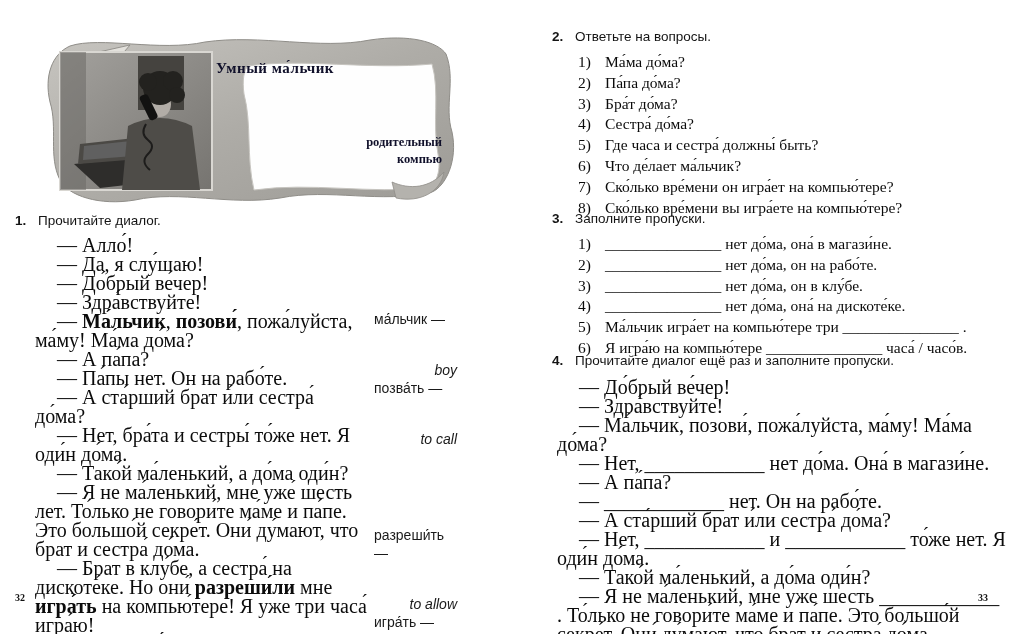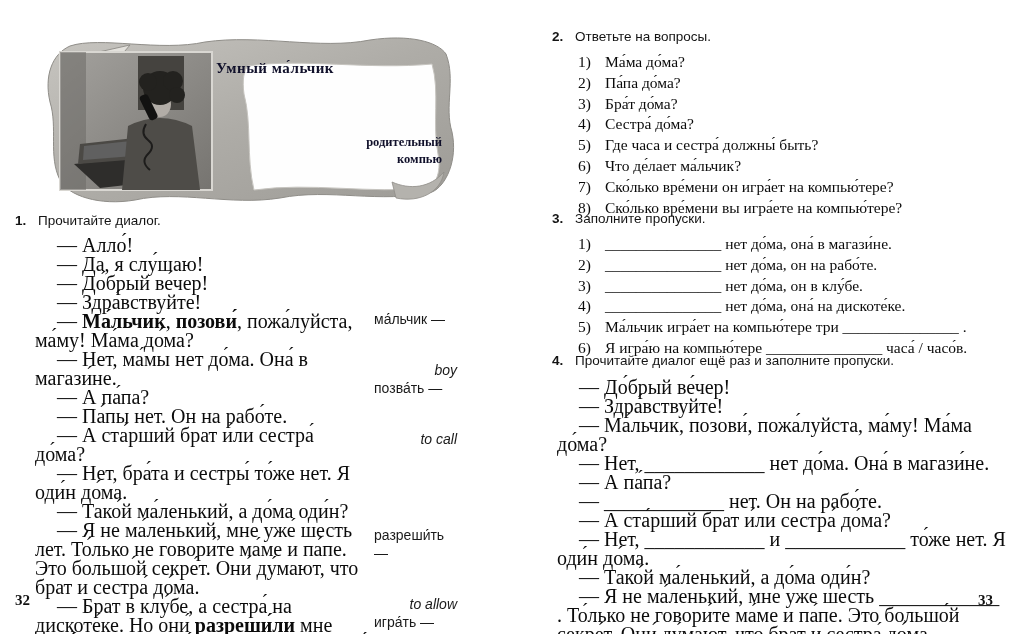--- a/index.html
+++ b/index.html
@@ -41,21 +41,21 @@
   .qlist{position:absolute;left:38px;}
   .qlist .row{display:flex;font-size:15.5px;line-height:20.8px;
     font-family:"Liberation Serif", serif;}
   .qlist .n{width:27px;flex:none;}
   .qlist .t{flex:1;}
 
   .ex2-list{top:52px;width:440px;}
   .ex3-list{top:234px;width:445px;}
 
   .pgnum{position:absolute;font-family:"Liberation Serif", serif;
-    font-weight:bold;font-size:15px;color:#111;}
+    font-weight:bold;font-size:10px;color:#111;}
   .pg-left{left:15px;top:592px;}
   .pg-right{left:438px;top:592px;}
 </style>
 </head>
 <body>
 
 <div class="canvas">
 
   <div class="page page-left">
 
@@ -114,21 +114,20 @@
       <span class="num">1.</span>
       <span>Прочитайте диалог.</span>
     </div>
 
     <div class="dialog dialog-left">
       <p>— Алло́!</p>
       <p>— Да, я слу́шаю!</p>
       <p>— До́брый ве́чер!</p>
       <p>— Здра́вствуйте!</p>
       <p>— <b>Ма́льчик</b>, <b>позови́</b>, пожа́луйста, ма́му! Ма́ма до́ма?</p>
-      <p>— Нет, ма́мы нет до́ма. Она́ в магази́не.</p>
       <p>— А па́па?</p>
       <p>— Па́пы нет. Он на рабо́те.</p>
       <p>— А ста́рший брат и́ли сестра́ до́ма?</p>
       <p>— Нет, бра́та и сестры́ то́же нет. Я оди́н до́ма.</p>
       <p>— Тако́й ма́ленький, а до́ма оди́н?</p>
       <p>— Я не ма́ленький, мне уже́ шесть лет. То́лько не говори́те ма́ме и па́пе. Это большо́й секре́т. Они́ ду́мают, что брат и сестра́ до́ма.</p>
       <p>— Брат в клу́бе, а сестра́ на дискоте́ке. Но они́ <b>разреши́ли</b> мне <b>игра́ть</b> на компью́тере! Я уже три часа́ игра́ю!</p>
       <p>— А где они́?</p>
     </div>
 

